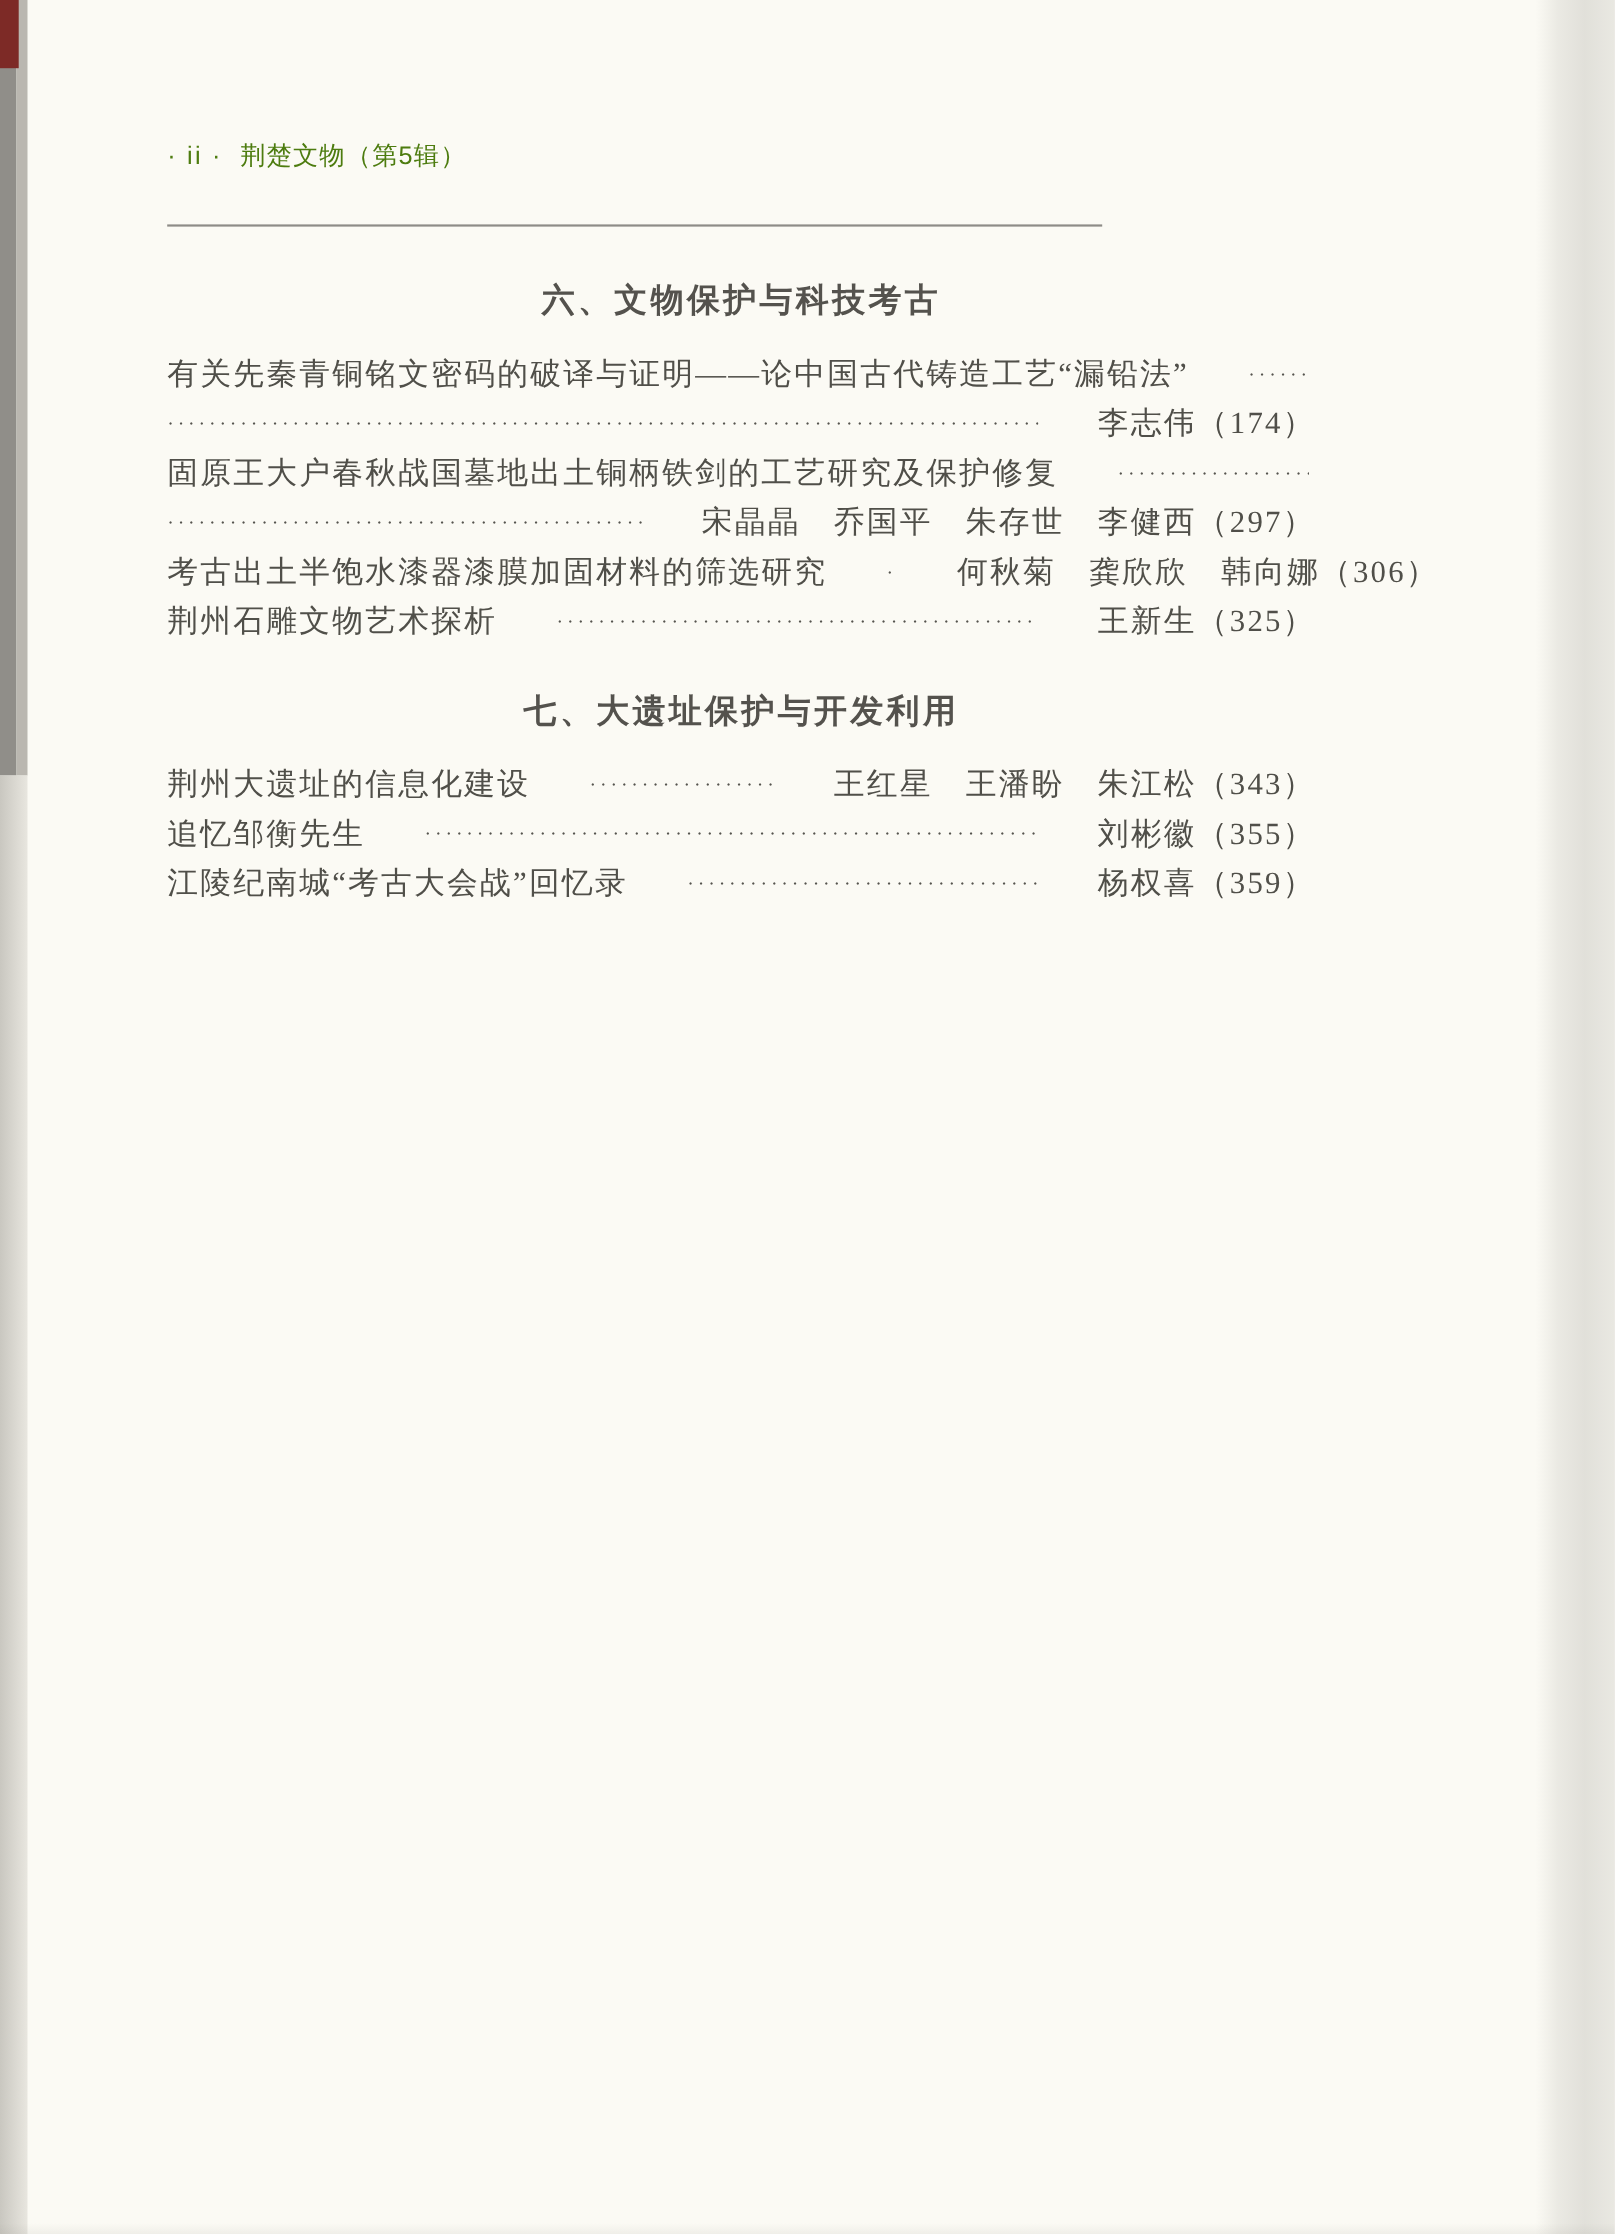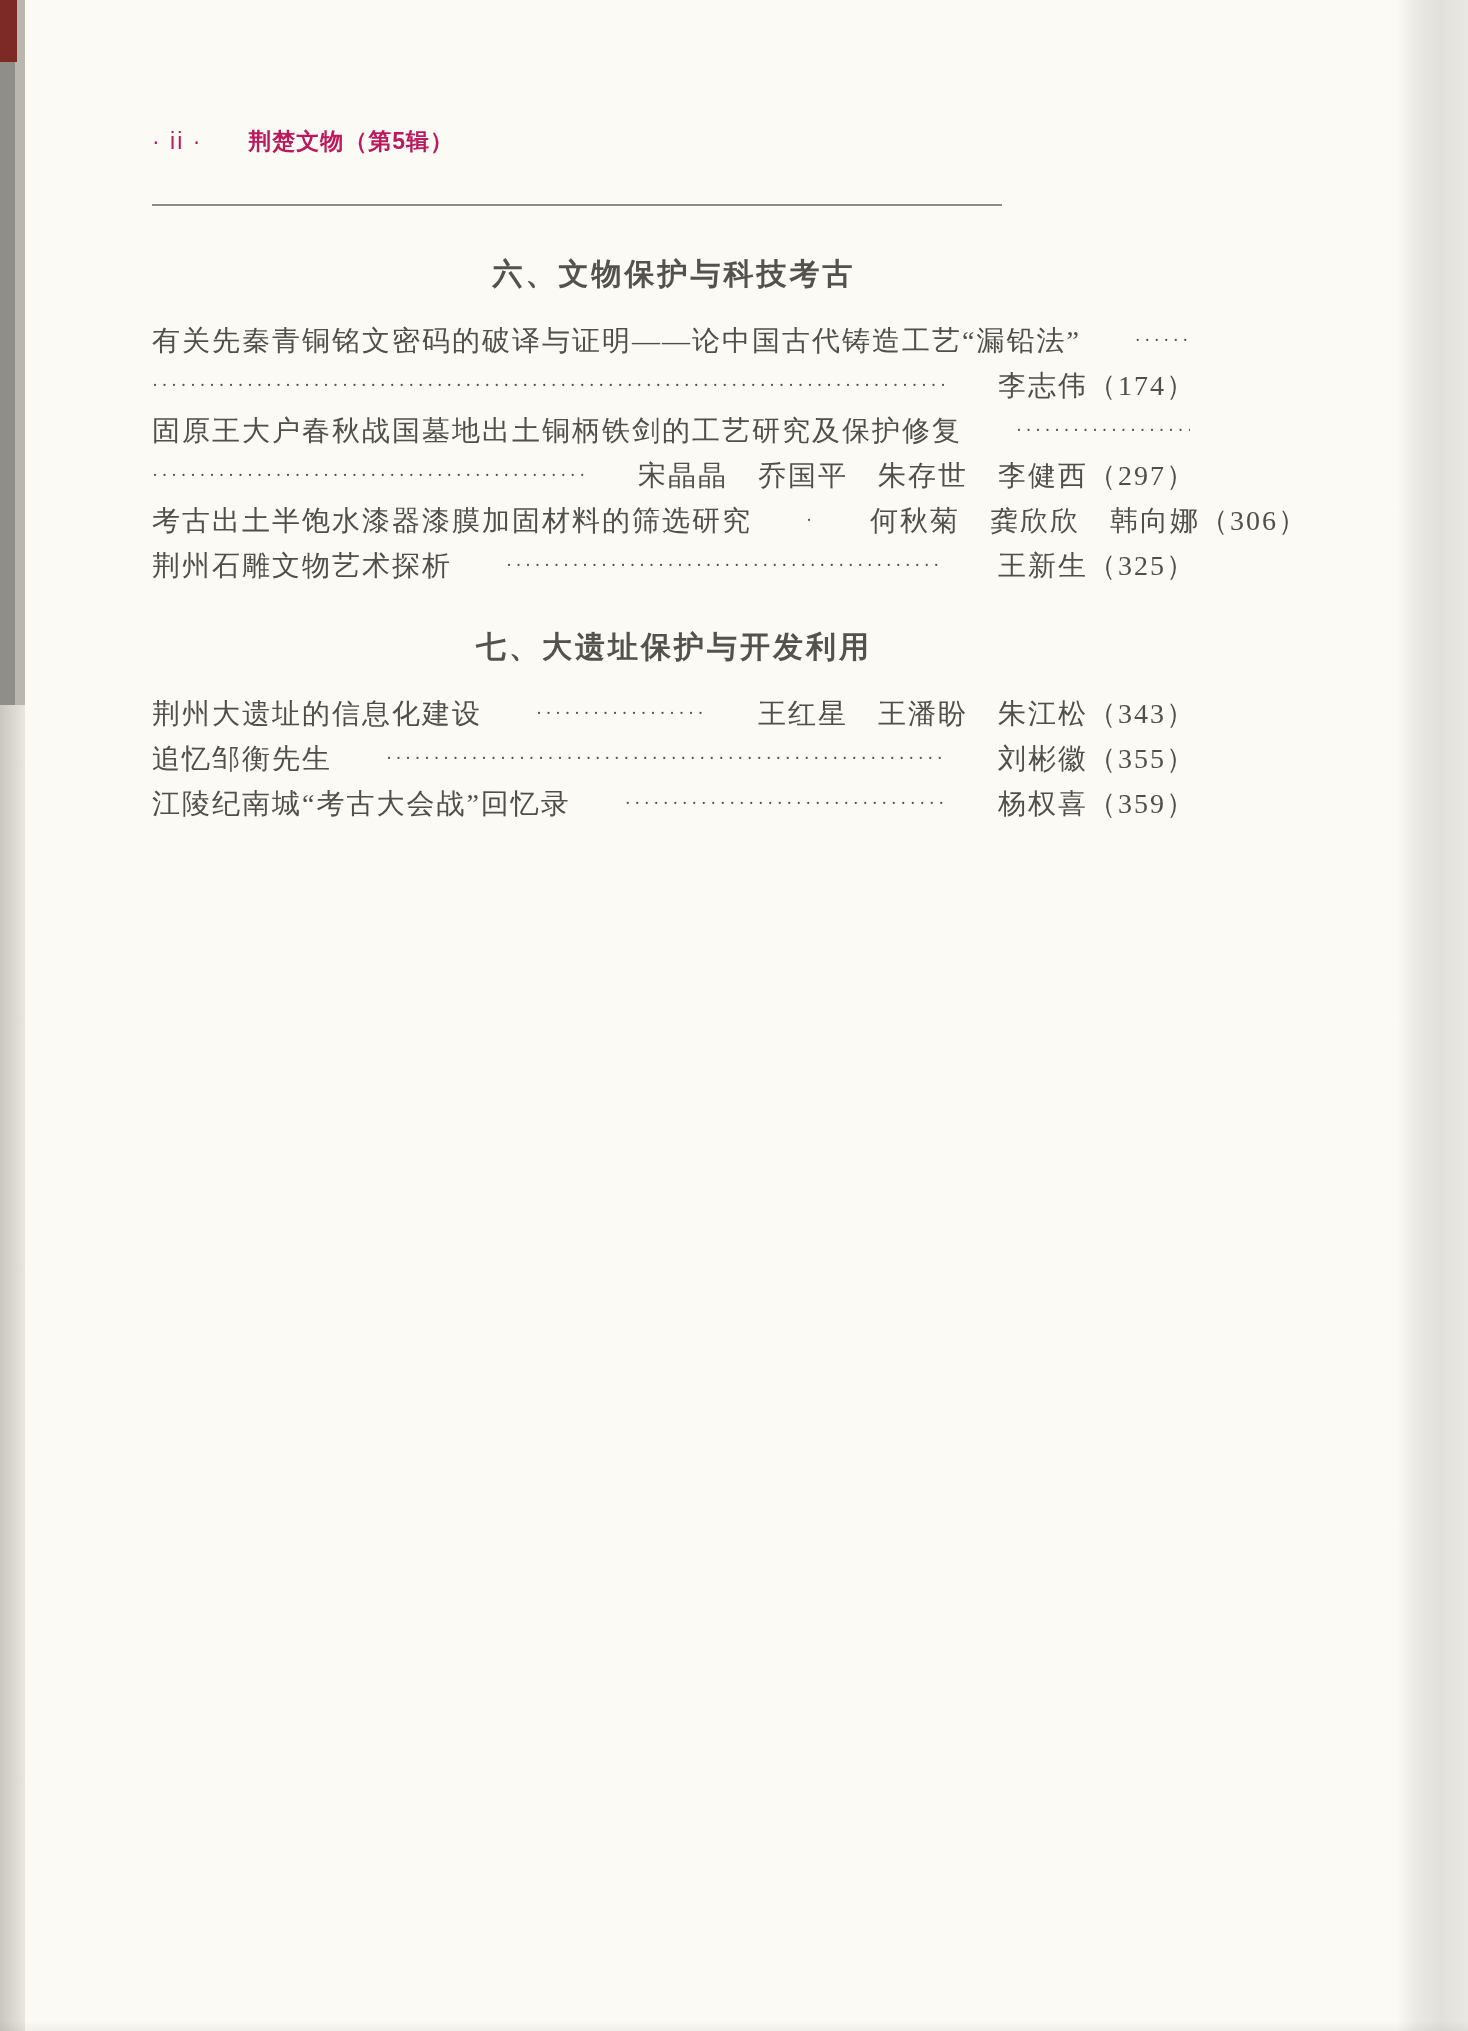--- a/index.html
+++ b/index.html
@@ -47,26 +47,26 @@
   }
 
   
   .content {
     position: absolute; left: 152px; top: 0; width: 1044px; z-index: 5;
   }
   .page-header {
     margin-top: 126px;
     line-height: 30px;
     font-size: 23px;
-    color: #be185d;
+    color: #4d7c0f;
     font-family: "Liberation Sans", "DejaVu Sans", sans-serif;
     display: flex; align-items: baseline;
   }
   .page-header .folio { letter-spacing: 2px; }
-  .page-header .book-title { margin-left: 46px; letter-spacing: 1px; font-weight: bold; }
+  .page-header .book-title { margin-left: 16px; letter-spacing: 1px; }
   .header-rule {
     margin-top: 48px;
     width: 850px; height: 2px;
     background: #8d8c87;
   }
 
   .section-heading {
     margin: 37px 0 22px 0;
     text-align: center;
     font-family: "Liberation Sans", "DejaVu Sans", sans-serif;

